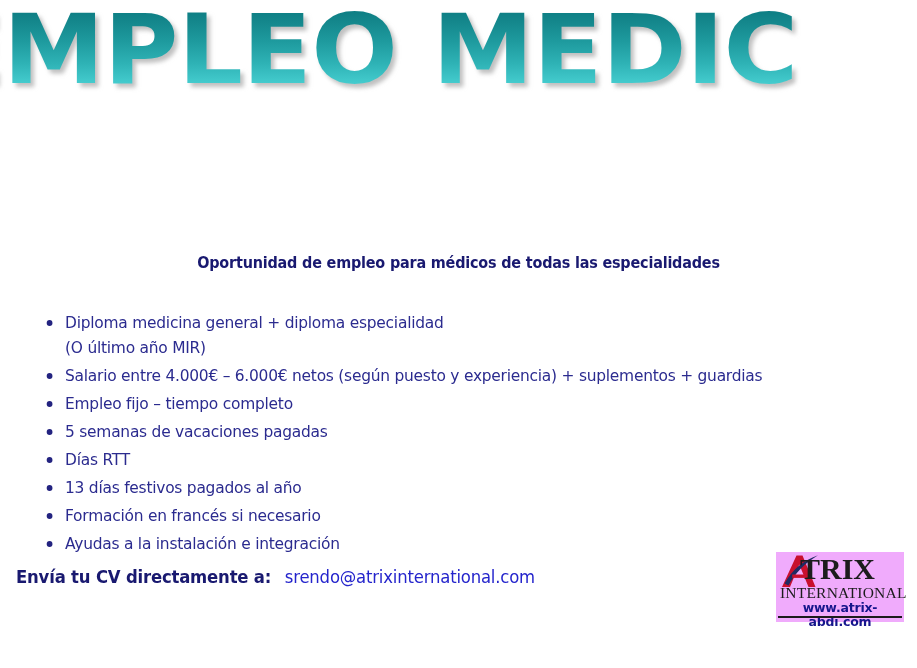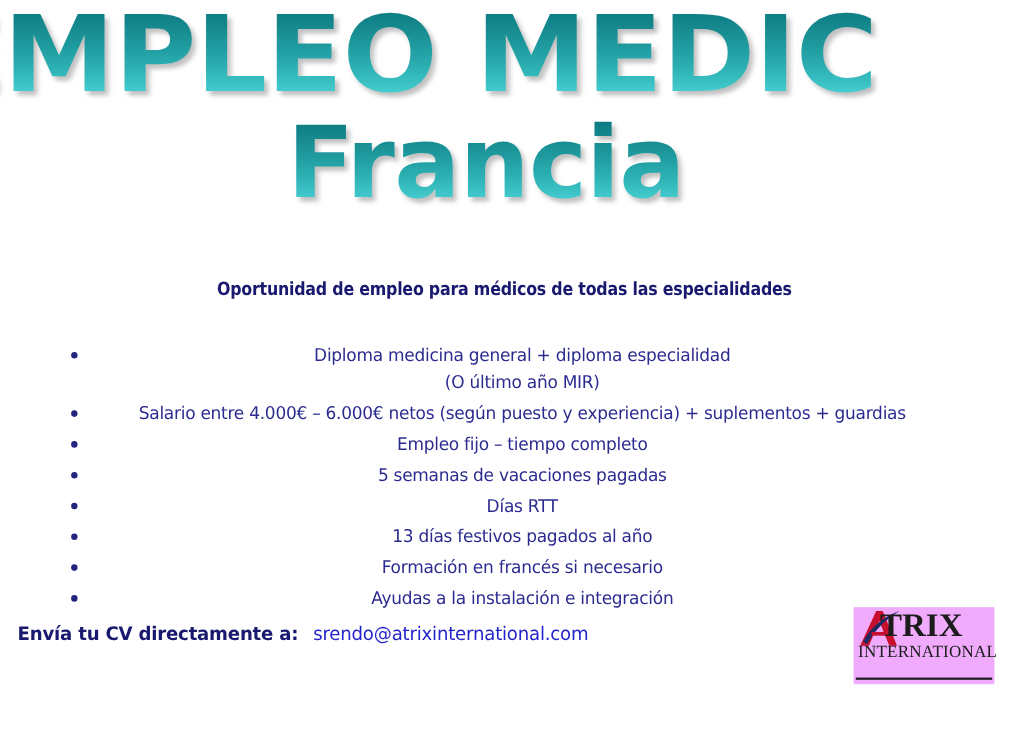--- a/index.html
+++ b/index.html
@@ -84,27 +84,26 @@
     font-size: 16.5px;
     font-stretch: condensed;
     letter-spacing: -0.2px;
     color: #191970;
     transform: scaleX(0.97);
   }
 
   
   .bullets {
     position: absolute;
-    left: 56px;
+    left: 38px;
     top: 310px;
     width: 840px;
     margin: 0;
     padding: 0;
     list-style: none;
-    text-align: center;
   }
   .bullet-row {
     position: relative;
     padding-left: 28px;
     margin: 0 0 3px 0;
     font-family: "DejaVu Sans", sans-serif;
     font-size: 16px;
     line-height: 25px;
     color: #2b2b8f;
     letter-spacing: -0.25px;
@@ -207,23 +206,20 @@
   }
 </style>
 </head>
 <body>
 
 <div class="poster">
 
   <div class="headline-block">
     <span class="headline-shell">
       <span class="headline-line l1">EMPLEO MÉDICO</span>
-    </span>
-    <span class="headline-shell">
-      <span class="headline-line l2">Francia</span>
     </span>
   </div>
 
   <div class="subtitle">Oportunidad de empleo para médicos de todas las especialidades</div>
 
   <ul class="bullets">
     <li class="bullet-row">Diploma medicina general + diploma especialidad
 (O último año MIR)</li>
     <li class="bullet-row">Salario entre 4.000€ – 6.000€ netos (según puesto y experiencia) + suplementos + guardias</li>
     <li class="bullet-row">Empleo fijo – tiempo completo</li>
@@ -242,16 +238,17 @@
     <svg class="logo-mark" viewBox="0 0 124 36">
 
       <path d="M3 34 L17.5 2.5 L23.5 2.5 L36.5 34 L29.5 34 L20.3 11.5 L11.0 34 Z" fill="#c8102e"></path>
 
       <path d="M5.5 30.5 C13 17 24 7.5 39 2.2 C25.5 10.5 15.5 20.5 9.5 32.5 Z" fill="#1f2a63"></path>
 
       <rect x="13.2" y="21.5" width="14" height="3.4" fill="#c8102e"></rect>
     </svg>
     <span class="logo-word">TRIX</span>
     <span class="logo-sub">INTERNATIONAL</span>
+    <span class="logo-url">www.atrix-abdi.com</span>
     <span class="logo-rule"></span>
   </div>
 
 </div>
 
 </body></html>

